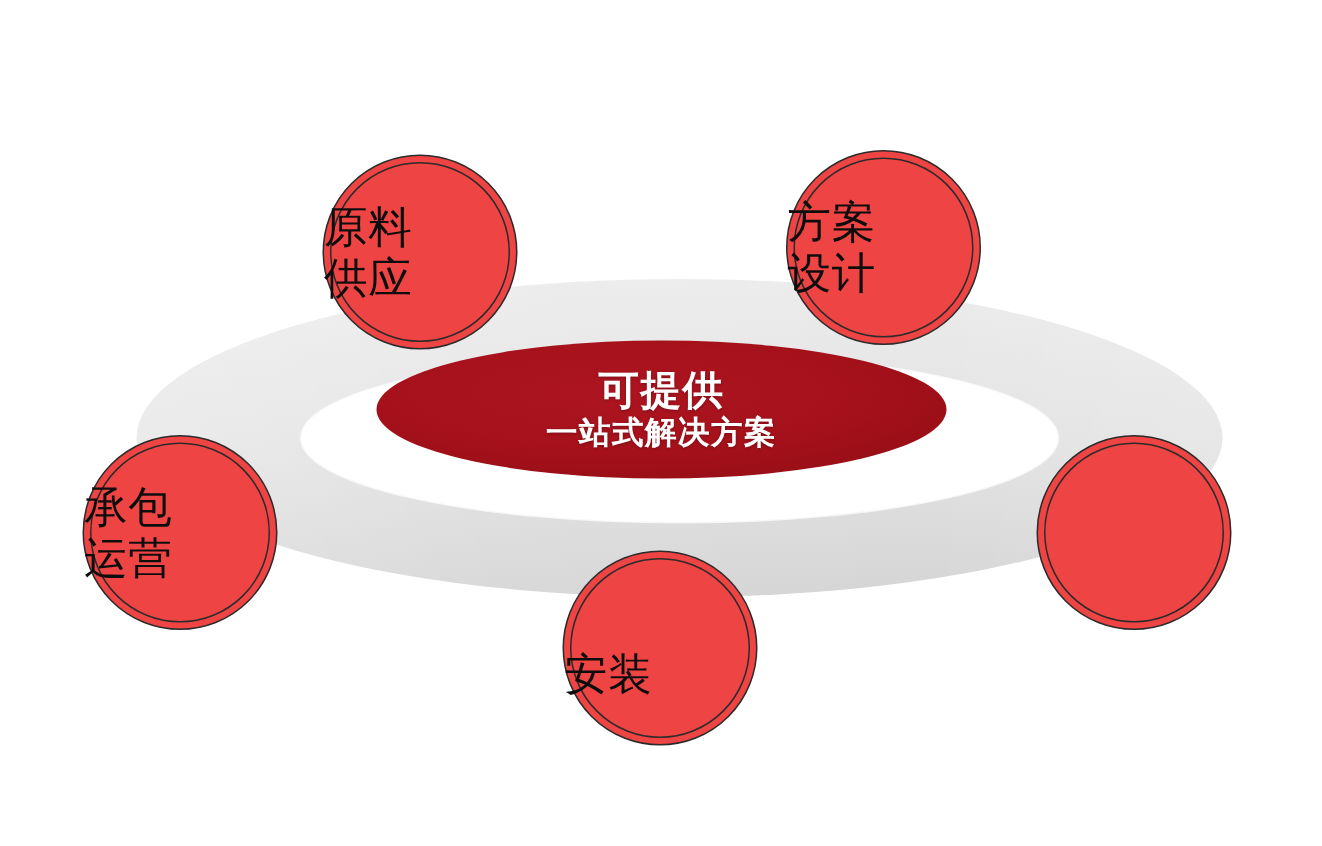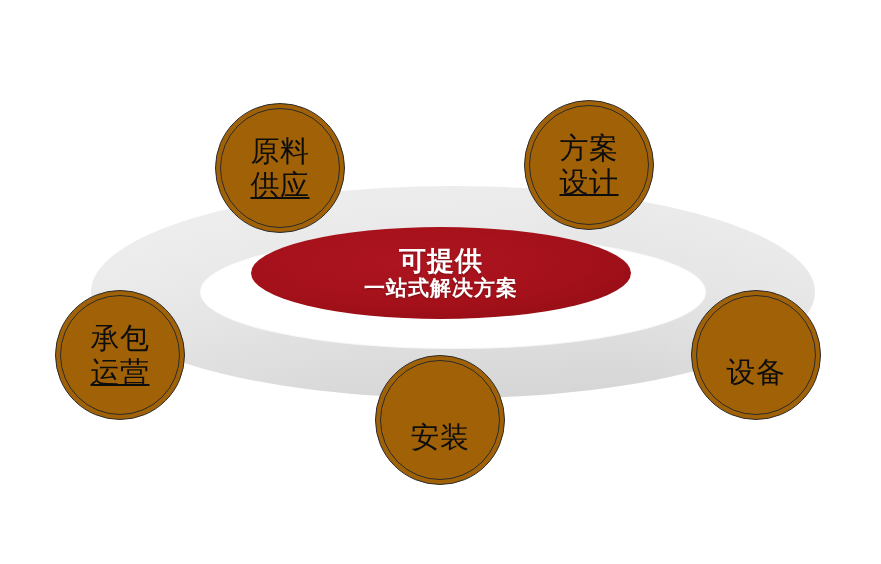--- a/index.html
+++ b/index.html
@@ -26,26 +26,26 @@
     height: 564px;
   }
   
   .node {
     position: absolute;
     width: 130px;
     height: 130px;
     margin-left: -65px;
     margin-top: -65px;
     border-radius: 50%;
-    background: #a16207;
+    background: #ef4444;
     border: 1.6px solid #2b2b2b;
     box-sizing: border-box;
     display: flex;
     align-items: center;
-    justify-content: center;
+    justify-content: flex-start;
     z-index: 5;
   }
   .node-inner-ring {
     position: absolute;
     left: 4px;
     top: 4px;
     right: 4px;
     bottom: 4px;
     border-radius: 50%;
     border: 1.3px solid #2b2b2b;
@@ -57,21 +57,21 @@
     z-index: 2;
     text-align: center;
     line-height: 1.18;
     font-size: 29px;
     color: #0d0d0d;
     font-weight: 400;
     letter-spacing: 0.5px;
     white-space: pre-line;
     font-family: "DejaVu Sans", "Liberation Sans", sans-serif;
   }
-  .node-label .l2 { display: block; text-decoration: underline; }
+  .node-label .l2 { display: block; }
 
   
   #center-ellipse {
     position: absolute;
     z-index: 4;
     display: flex;
     flex-direction: column;
     align-items: center;
     justify-content: center;
     border-radius: 50%;
@@ -167,24 +167,23 @@
     <span class="node-inner-ring"></span>
     <span class="node-label">
       <span>方案</span>
       <span class="l2">设计</span>
     </span>
   </div>
 
   <div class="node" style="left:756px; top:355px;">
     <span class="node-inner-ring"></span>
     <span class="node-label">
-      <span>设备</span>
     </span>
   </div>
 
-  <div class="node" style="left:440px; top:420px;">
+  <div class="node" style="left:440px; top:432px;">
     <span class="node-inner-ring"></span>
     <span class="node-label">
       <span>安装</span>
     </span>
   </div>
 
 </div>
 
 </body></html>

